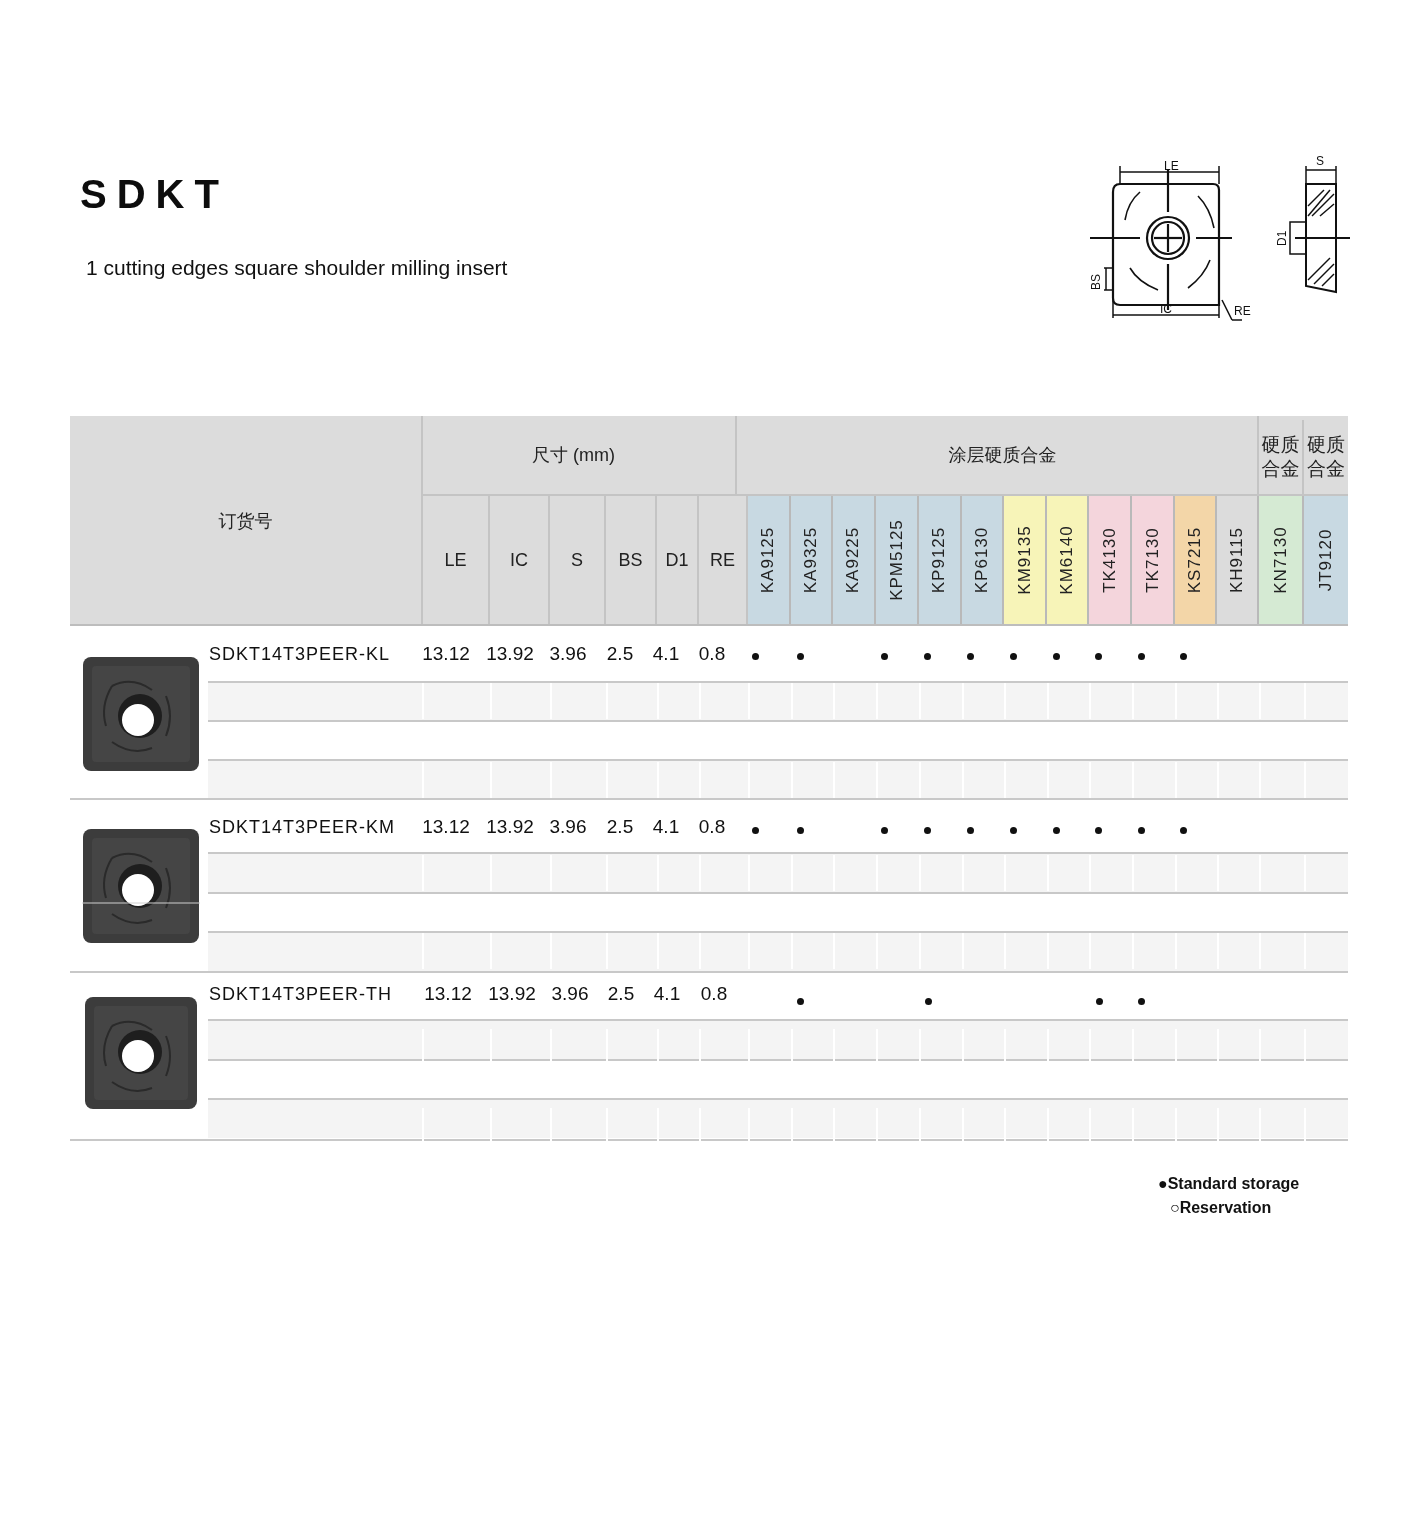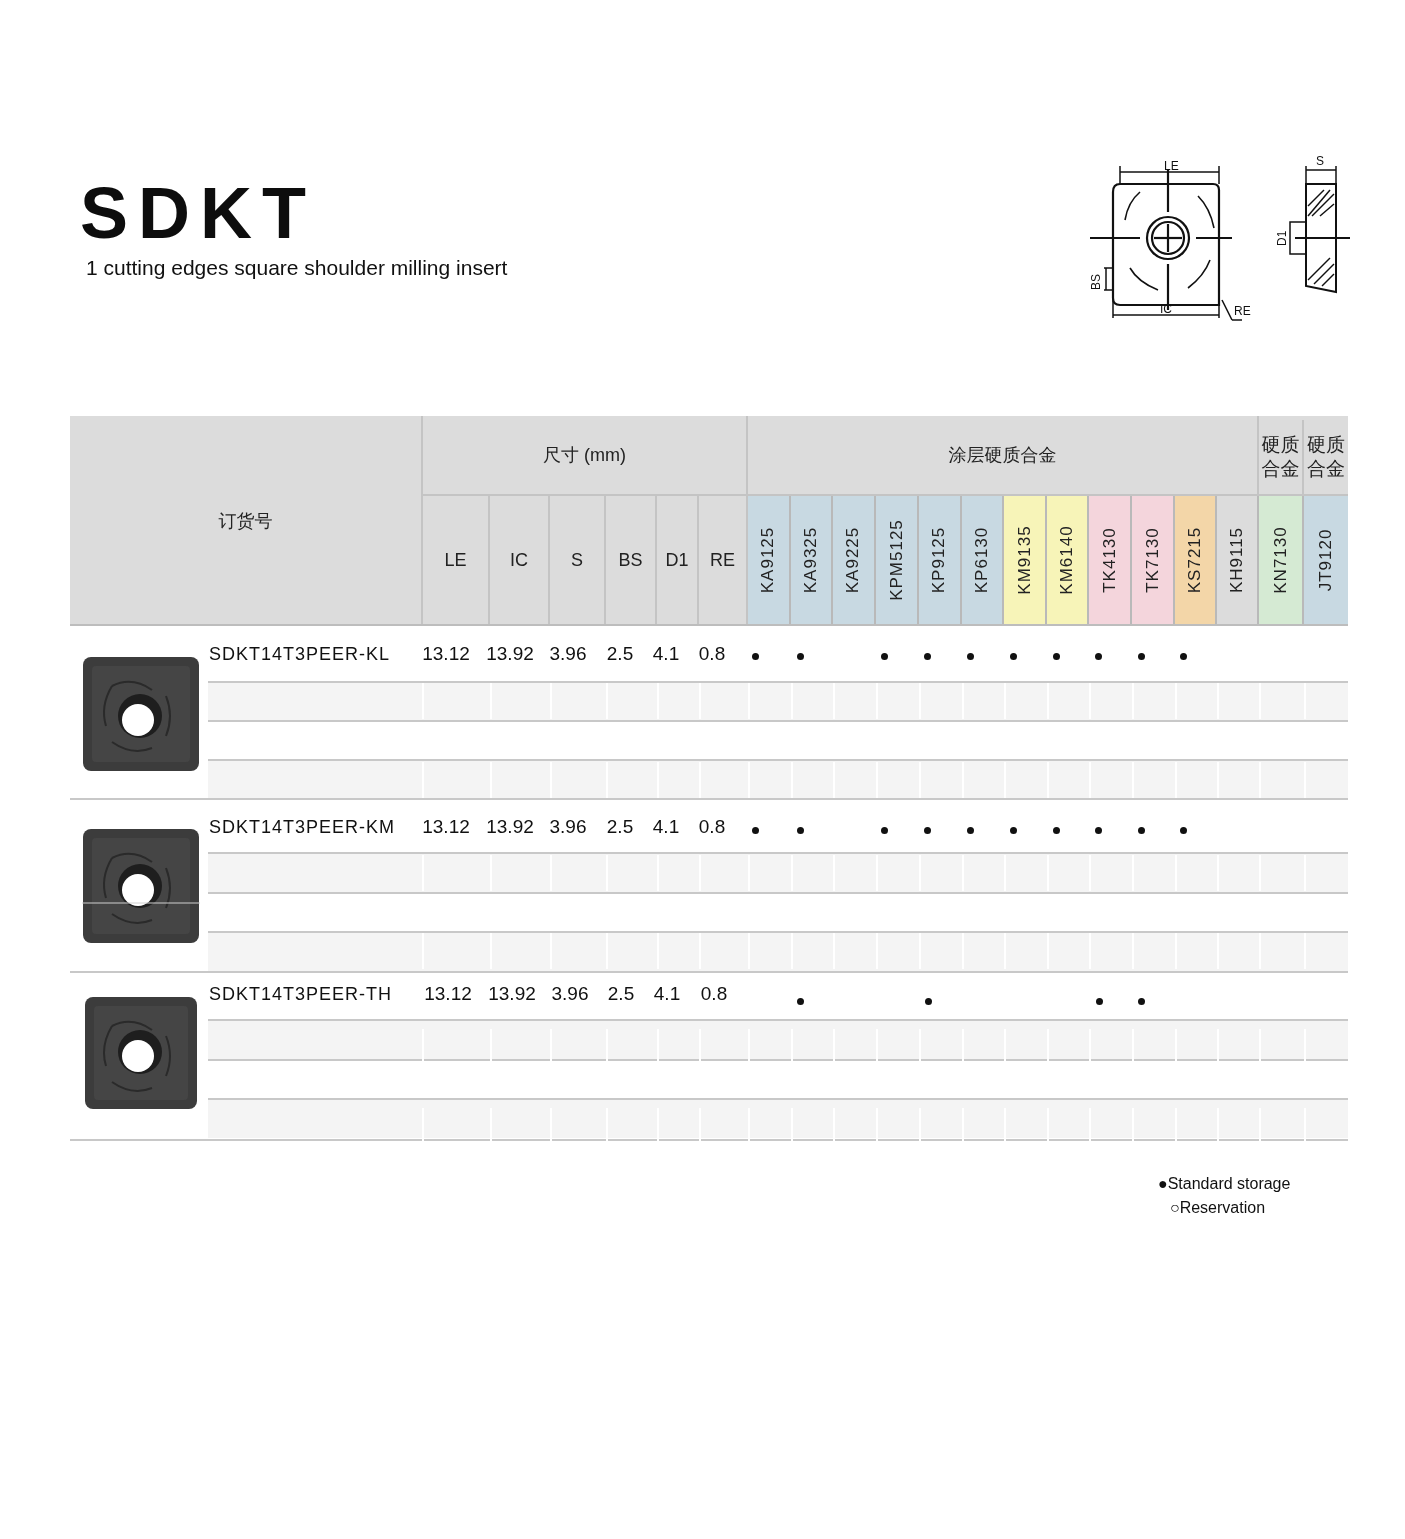--- a/index.html
+++ b/index.html
@@ -1,18 +1,18 @@
 <!DOCTYPE html>
 <html><head>
 <meta charset="utf-8">
 <style>
   html, body { margin:0; padding:0; background:#ffffff; }
   body { width:1405px; height:1539px; position:relative; overflow:hidden;
          font-family:"Liberation Sans","DejaVu Sans",sans-serif; color:#111; }
-  .title { position:absolute; left:80px; top:172px; font-size:72px; font-weight:bold;
+  .title { position:absolute; left:80px; top:172px; font-size:40px; font-weight:bold;
            letter-spacing:10px; color:#0d0d0d; }
   .subtitle { position:absolute; left:86px; top:256px; font-size:21px; color:#111; }
   .diagram { position:absolute; left:1080px; top:150px; width:280px; height:180px; }
 
   .table { position:absolute; left:70px; top:416px; width:1278px; }
   .hdr { position:absolute; top:0; height:210px; background:#dcdcdc; }
   .hcell { position:absolute; box-sizing:border-box; display:flex; align-items:center; justify-content:center;
            font-size:18px; color:#222; text-align:center; }
   .hcell.vline { border-right:2px solid #c4c4c4; }
   .grade { position:absolute; top:80px; height:128px; box-sizing:border-box; border-right:2px solid #b9b9b9;
@@ -24,21 +24,21 @@
   .row { position:absolute; left:0; width:1278px; }
   .row .bottom { position:absolute; left:0; width:1278px; height:2px; background:#c8c8c8; }
   .sub { position:absolute; left:138px; width:1140px; height:38px; background:#f4f4f4; }
   .subline { position:absolute; left:138px; width:1140px; height:2px; background:#c8c8c8; }
   .vsep { position:absolute; width:2px; background:#ffffff; }
   .code { position:absolute; left:139px; font-size:18px; letter-spacing:1px; color:#111; white-space:nowrap; }
   .val { position:absolute; font-size:19px; color:#111; text-align:center; }
   .dot { position:absolute; width:7px; height:7px; border-radius:50%; background:#111; }
   .insert { position:absolute; left:12px; width:118px; height:116px; }
 
-  .legend { position:absolute; left:1158px; top:1172px; font-size:16px; line-height:24px; color:#111; }
+  .legend { position:absolute; left:1158px; top:1172px; font-size:16px; line-height:24px; color:#111;font-weight:bold; }
 </style>
 </head>
 <body>
 
 <div class="title">SDKT</div>
 <div class="subtitle">1 cutting edges square shoulder milling insert</div>
 
 <svg class="diagram" viewBox="0 0 280 180">
   <g fill="none" stroke="#111" stroke-width="2.2">
     <path d="M40 34 Q33 34 33 42 L33 148 Q33 155 40 155 L139 155 L139 40 Q139 34 133 34 Z"></path>
@@ -92,21 +92,21 @@
   </g>
 </svg>
 
 <div class="table">
 
   <div class="hdr" style="left:0;width:1278px;"></div>
 
   <div class="hcell vline" style="left:0;top:0;width:353px;height:210px;">
     <span style="margin-top:0;">订货号</span>
   </div>
-  <div class="hcell vline" style="left:353px;top:0;width:325px;height:78px;">
+  <div class="hcell vline" style="left:342px;top:0;width:325px;height:78px;">
     <span>尺寸 (mm)</span>
   </div>
   <div class="hcell vline" style="left:678px;top:0;width:511px;height:78px;">
     <span>涂层硬质合金</span>
   </div>
   <div class="hcell vline" style="left:1189px;top:4px;width:45px;height:74px;line-height:24px;font-size:19px;">
     <span style="display:block;width:40px;word-break:break-all;">硬质合金</span>
   </div>
   <div class="hcell" style="left:1234px;top:4px;width:44px;height:74px;line-height:24px;font-size:19px;">
     <span style="display:block;width:40px;word-break:break-all;">硬质合金</span>

